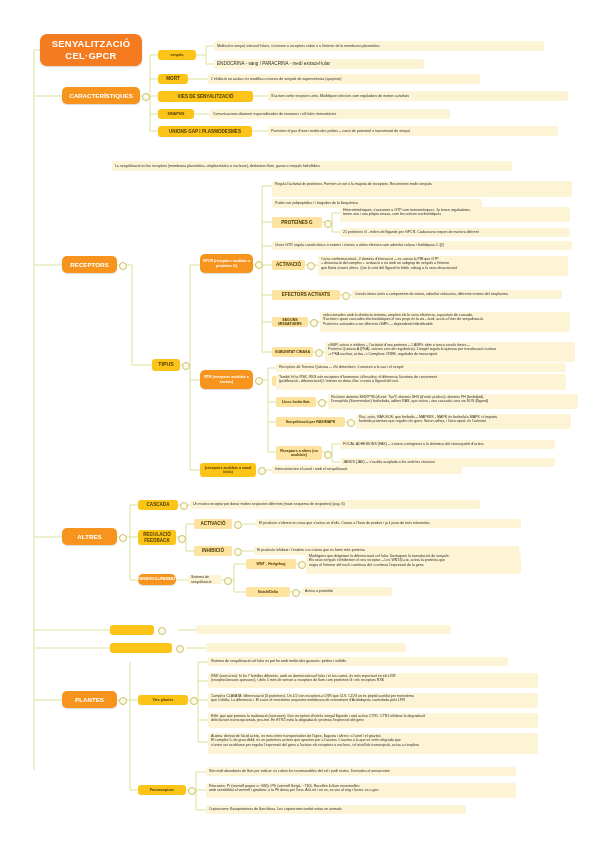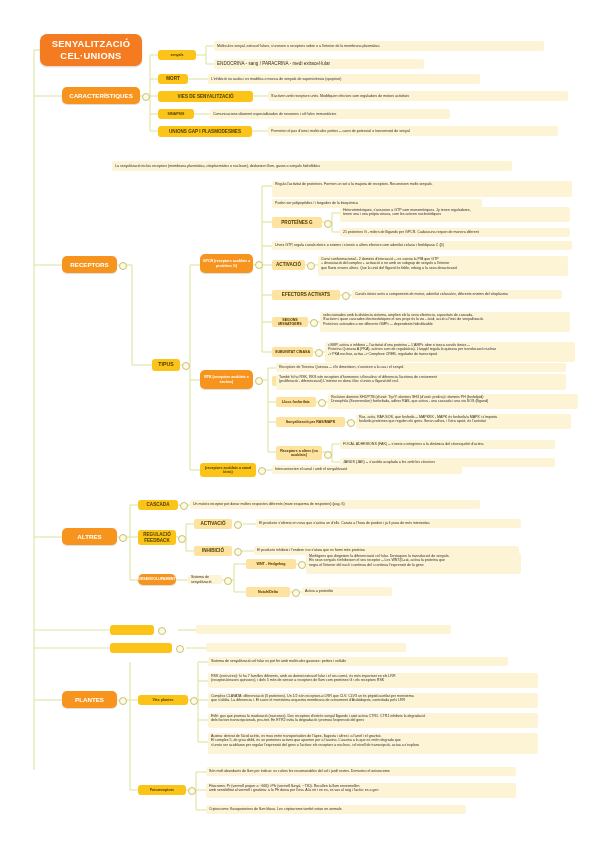--- a/index.html
+++ b/index.html
@@ -181,21 +181,21 @@
       <path d="M198 742 L208 742"></path>
 
       <path d="M186 790 L196 790"></path>
       <path d="M196 772 L196 810"></path>
       <path d="M196 772 L206 772"></path>
       <path d="M196 790 L206 790"></path>
       <path d="M196 810 L206 810"></path>
     </g>
   </svg>
 
-  <div class="node root sz10" style="left:40px;top:34px;width:102px;height:32px;">SENYALITZACIÓ CEL·UNIONS</div>
+  <div class="node root sz10" style="left:40px;top:34px;width:102px;height:32px;">SENYALITZACIÓ CEL·GPCR</div>
 
   <div class="node l1 sz7" style="left:62px;top:87px;width:78px;height:17px;">CARACTERÍSTIQUES</div>
   <span class="knob" style="left:142px;top:93px;"></span>
 
   <div class="node l2 tiny" style="left:158px;top:50px;width:38px;height:10px;">senyals</div>
   <div class="node leaf tiny" style="left:214px;top:41px;width:330px;height:10px;">Molècules senyal, extracel·lulars, s'uneixen a receptors sobre o a l'interior de la membrana plasmàtica</div>
   <div class="node leaf sz5" style="left:214px;top:59px;width:210px;height:10px;">ENDOCRINA - sang / PARACRINA - medi extracel·lular</div>
 
   <div class="node l2 sz5" style="left:158px;top:74px;width:30px;height:10px;">MORT</div>
   <div class="node leaf tiny" style="left:208px;top:74px;width:272px;height:10px;">L'inhibició no acaba i es modifica o manca de senyals de supervivència (apoptosi)</div>

